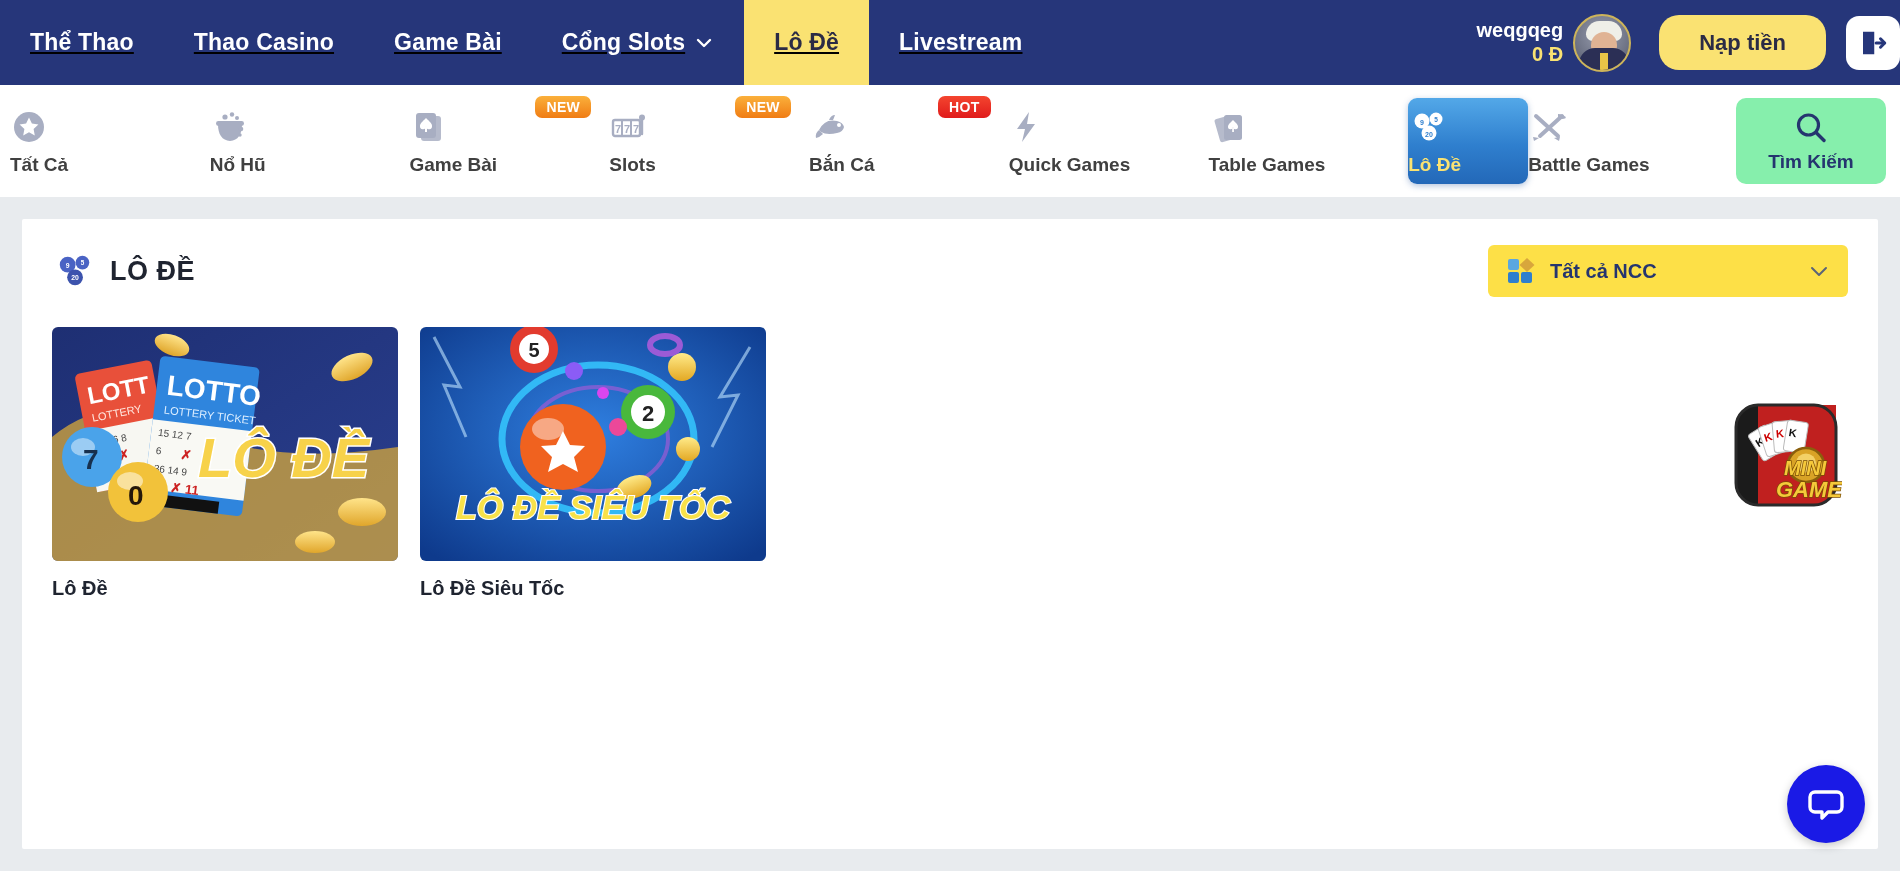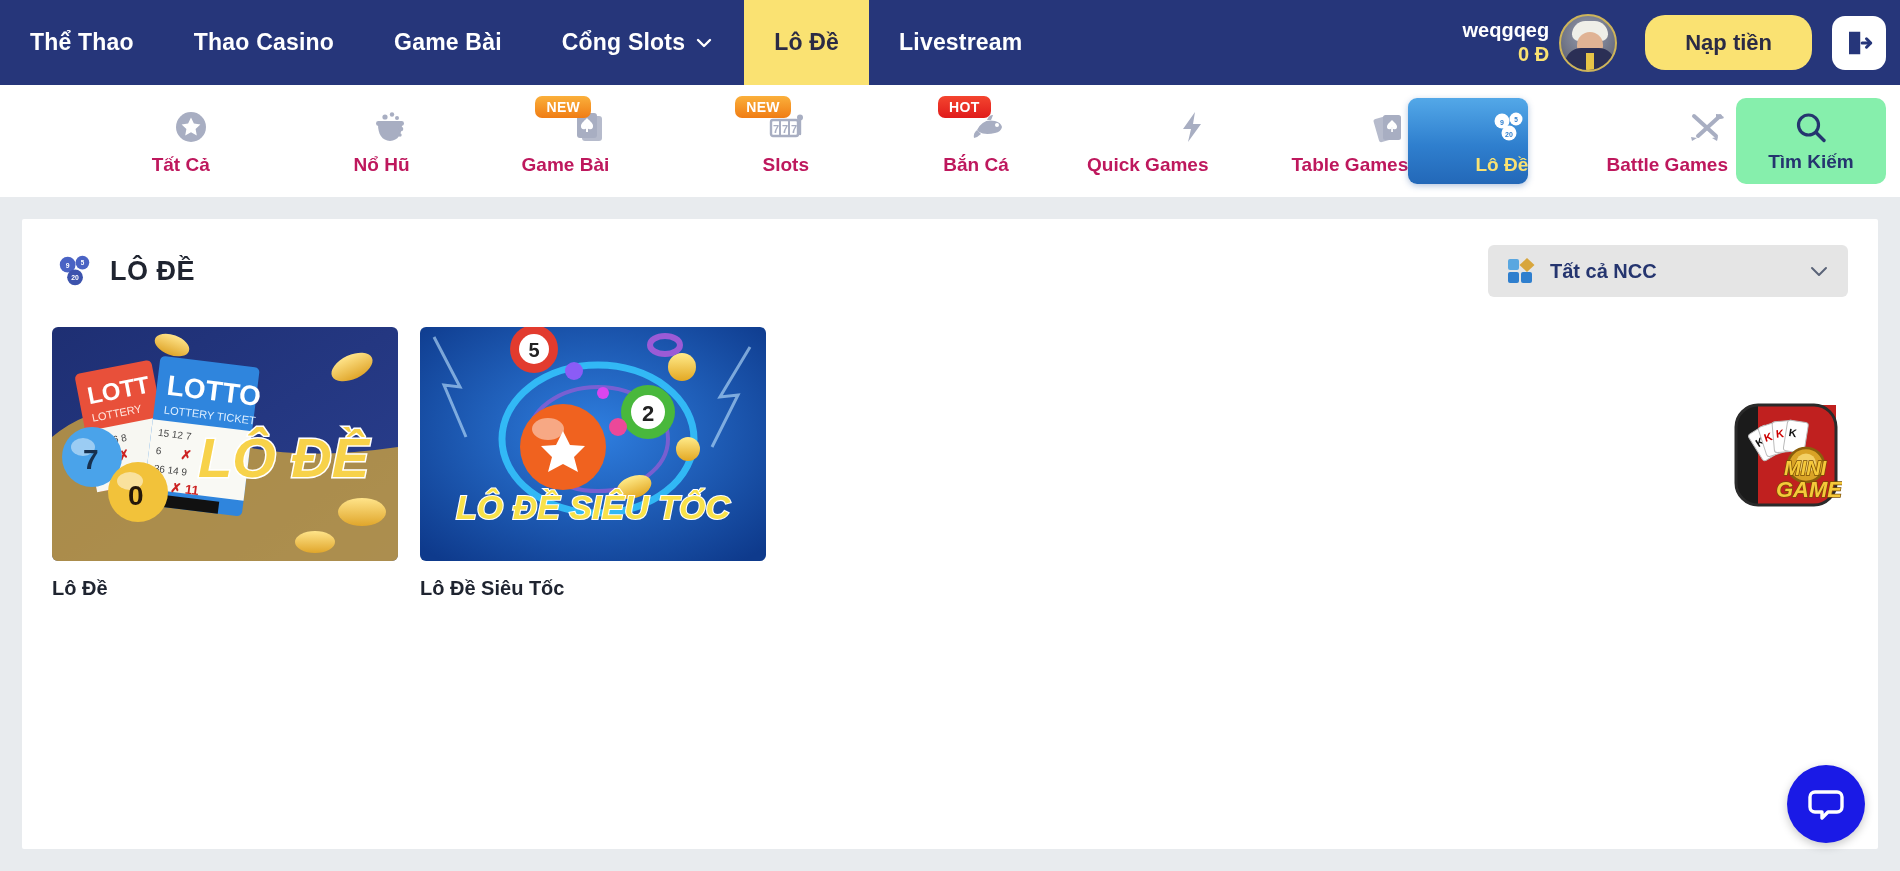--- a/index.html
+++ b/index.html
@@ -23,20 +23,21 @@
     width: 175px;
     display: flex; align-items: center; justify-content: center;
     flex: 0 0 175px;
   }
   .logo-svg { display:block; }
 
   .mainnav {
     display: flex; align-items: stretch;
     flex: 1 1 auto;
     height: 100%;
+    text-decoration: underline;
   }
   .nav-item {
     display: flex; align-items: center; justify-content: center;
     gap: 9px;
     padding: 0 30px;
     color: #ffffff;
     font-size: 23px;
     font-weight: bold;
     letter-spacing: .2px;
     white-space: nowrap;
@@ -44,21 +45,20 @@
     height: 100%;
   }
   .nav-item.active {
     background: #fae272;
     color: #2b2b45;
   }
   .nav-item .caret { display: inline-block; }
 
   .header-right {
     display: flex; align-items: center; gap: 0;
-    padding-right: 14px;
     flex: 0 0 auto;
   }
   .user-block {
     display: flex; flex-direction: column; align-items: flex-end;
     justify-content: center;
     margin-right: 10px;
     line-height: 1.18;
   }
   .user-name { color: #fff; font-size: 20px; font-weight: bold; }
   .user-balance { color: #fae272; font-size: 20px; font-weight: bold; }
@@ -115,29 +115,29 @@
   .cat-scroll {
     display: flex; align-items: center;
     flex: 1 1 auto;
     padding-left: 10px;
   }
   .cat-item {
     position: relative;
     flex: 1 1 0;
     height: 86px;
     display: flex; flex-direction: column;
-    align-items: flex-end; justify-content: center;
+    align-items: flex-start; justify-content: center;
     gap: 7px;
     cursor: pointer;
     border-radius: 9px;
     min-width: 0;
   }
   .cat-item .cat-label {
     font-size: 19px; font-weight: bold;
-    color: #be185d;
+    color: #404040;
     white-space: nowrap;
   }
   .cat-item.active {
     background: linear-gradient(180deg,#53a8e8 0%, #2f7fce 55%, #2368b8 100%);
     max-width: 120px;
     box-shadow: 0 2px 6px rgba(40,90,160,.35);
   }
   .cat-item.active .cat-label { color: #fae272; }
   .cat-icon { height: 40px; display:flex; align-items:center; justify-content:center; }
   .badge {
@@ -179,21 +179,21 @@
   }
   .panel-title {
     display: flex; align-items: center; gap: 14px;
   }
   .panel-title h1 {
     font-size: 27px; font-weight: bold; color: #1f2430;
     letter-spacing: .5px;
   }
   .provider-select {
     width: 360px; height: 52px;
-    background: #e5e5e5;
+    background: #fde047;
     border-radius: 6px;
     display: flex; align-items: center;
     padding: 0 18px;
     gap: 14px;
     cursor: pointer;
   }
   .provider-select .ps-label {
     flex: 1 1 auto;
     font-size: 20px; font-weight: bold; color: #25356f;
   }

